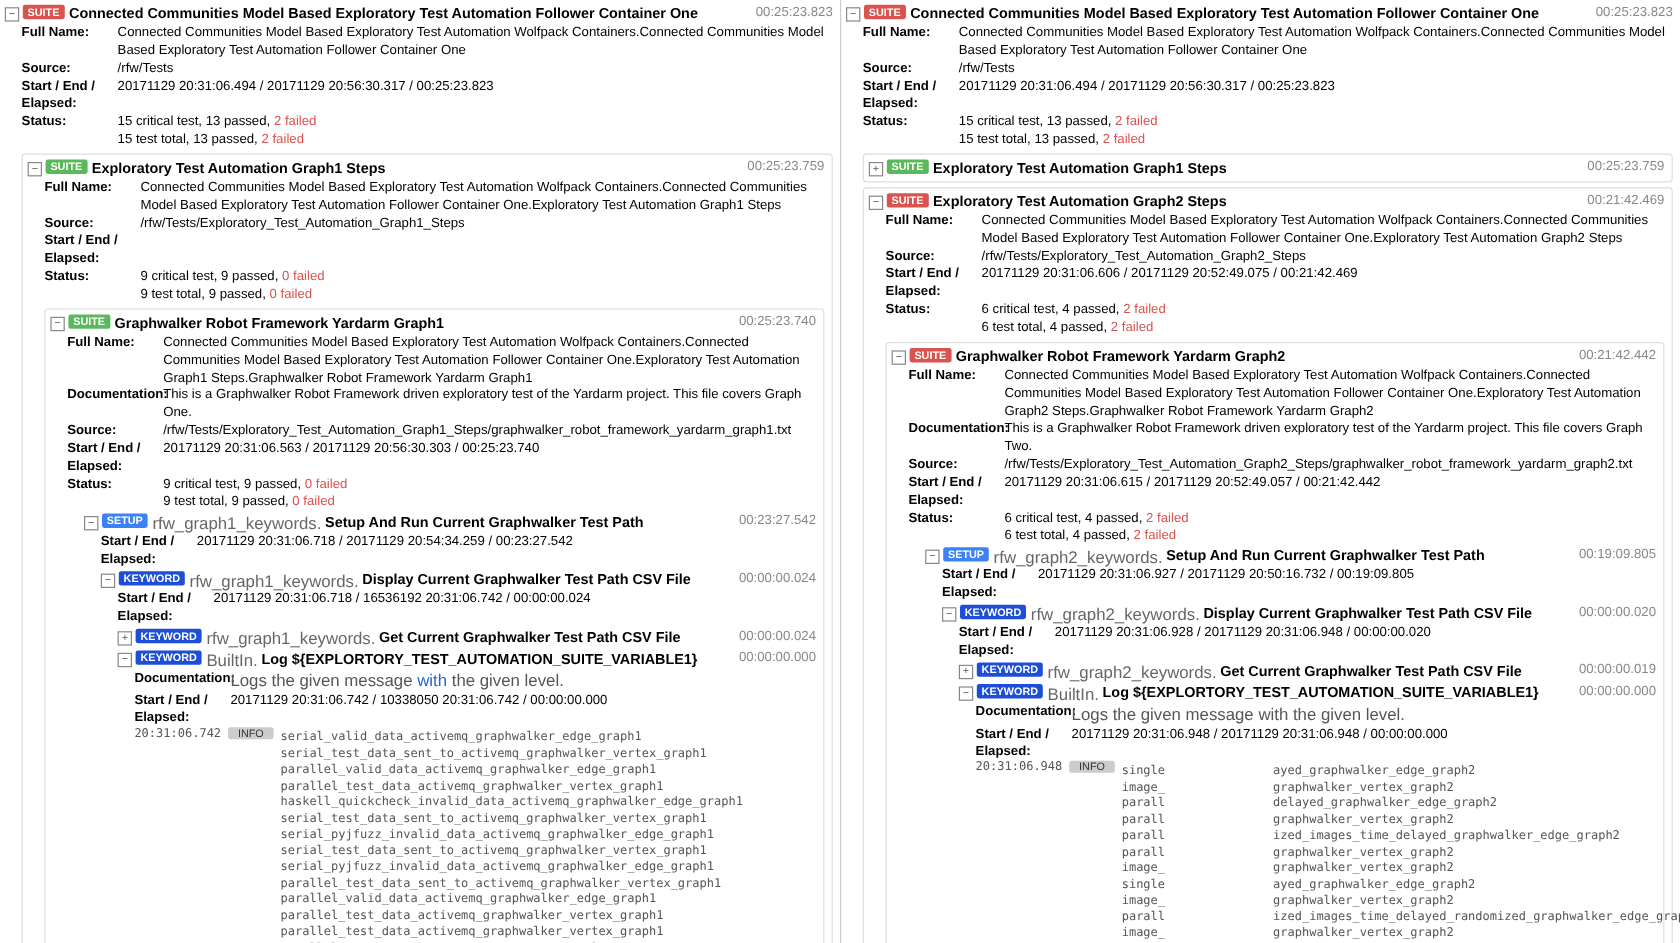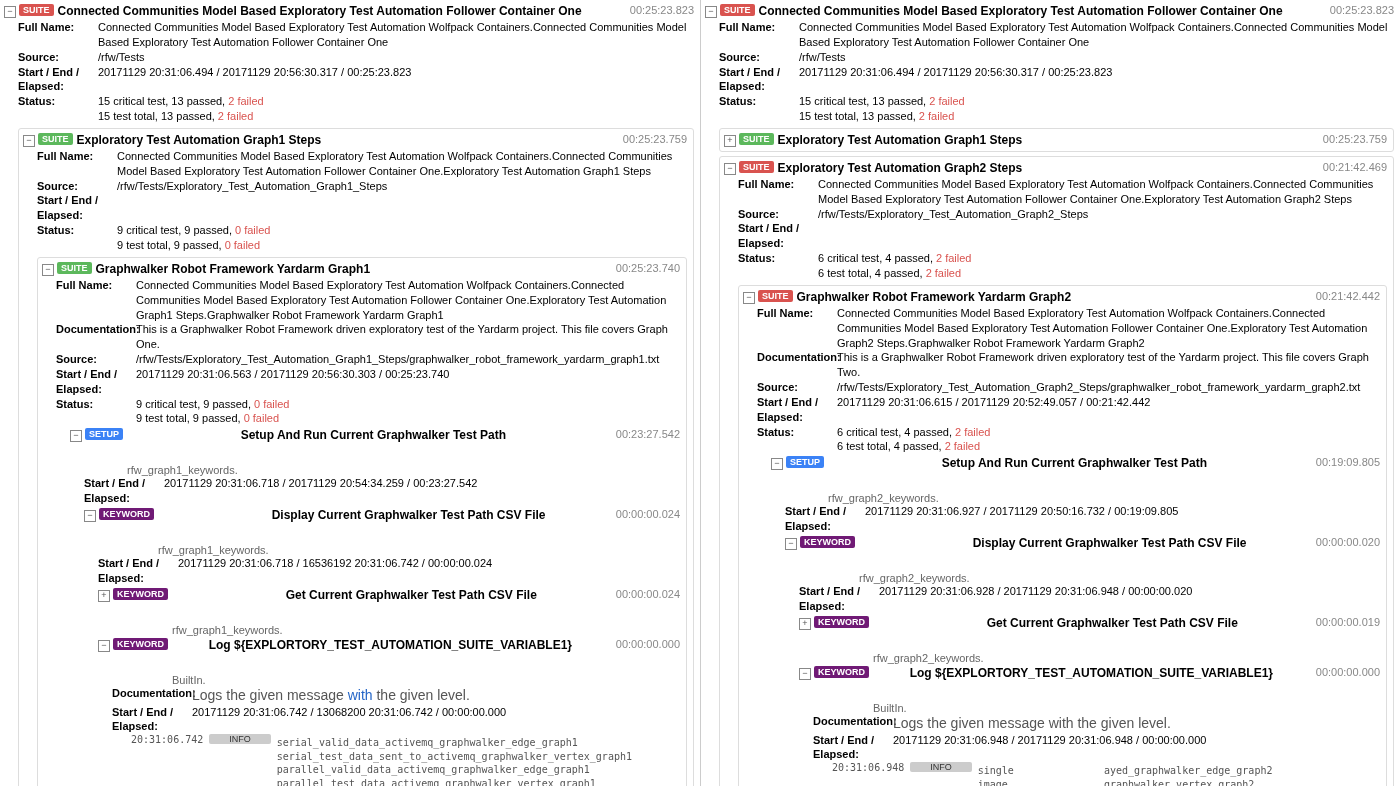--- a/index.html
+++ b/index.html
@@ -51,21 +51,21 @@
     font-size:9px;
     font-weight:bold;
     padding:1px 4px;
     border-radius:2px;
     margin-right:4px;
     vertical-align:middle;
   }
   .b-red    { background:#d9534f; }
   .b-green  { background:#5cb85c; }
   .b-teal   { background:#3b82f6; }
-  .b-tealL  { background:#701a75; }
+  .b-tealL  { background:#1d4ed8; }
   .title-text {
     font-weight:bold;
     font-size:12px;
   }
   .time {
     color:#888;
     font-size:11px;
     margin-left:auto;
     white-space:nowrap;
   }
@@ -111,36 +111,34 @@
     display:flex;
     align-items:flex-start;
     margin-top:2px;
   }
   .timestamp {
     font-family: Menlo, Consolas, monospace;
     font-size:10px;
     margin-right:6px;
     color:#555;
     white-space:nowrap;
-    margin-left:19px;
   }
   .info-pill {
     display:inline-block;
     background:#ccc;
     color:#333;
     font-size:9px;
-    padding:0 20px;
+    padding:0 8px;
     border-radius:2px;
     margin-right:6px;
   }
   .library {
-    font-size:11px;
+    font-size:14px;
     color:#666;
     margin-right:3px;
-    margin-top:36px;
   }
   .doc-text {
     color:#555;
     font-size:14px;
   }
   .with-link { color:#2566c7; }
 </style>
 </head>
 <body>
 
@@ -278,21 +276,21 @@
         <span class="library">BuiltIn.</span>
         <span class="title-text">Log ${EXPLORTORY_TEST_AUTOMATION_SUITE_VARIABLE1}</span>
         <span class="time">00:00:00.000</span>
       </div>
       <div class="meta-row indent-5">
             <span class="meta-label">Documentation:</span>
             <span class="meta-value doc-text"><span>Logs the given message </span><span class="with-link">with</span><span> the given level.</span></span>
           </div>
       <div class="meta-row indent-5">
             <span class="meta-label">Start / End / Elapsed:</span>
-            <span class="meta-value">20171129 20:31:06.742 / 13068200 20:31:06.742 / 00:00:00.000</span>
+            <span class="meta-value">20171129 20:31:06.742 / 10338050 20:31:06.742 / 00:00:00.000</span>
           </div>
       <div class="row indent-5">
         <span class="timestamp">20:31:06.742</span>
         <span class="info-pill">INFO</span>
         <div id="left-log" class="box-lines">serial_valid_data_activemq_graphwalker_edge_graph1
 serial_test_data_sent_to_activemq_graphwalker_vertex_graph1
 parallel_valid_data_activemq_graphwalker_edge_graph1
 parallel_test_data_activemq_graphwalker_vertex_graph1
 haskell_quickcheck_invalid_data_activemq_graphwalker_edge_graph1
 serial_test_data_sent_to_activemq_graphwalker_vertex_graph1
@@ -388,20 +386,21 @@
       <div class="meta-row">
             <span class="meta-label">Full Name:</span>
             <span class="meta-value">Connected Communities Model Based Exploratory Test Automation Wolfpack Containers.Connected Communities Model Based Exploratory Test Automation Follower Container One.Exploratory Test Automation Graph2 Steps</span>
           </div>
       <div class="meta-row">
             <span class="meta-label">Source:</span>
             <span class="meta-value">/rfw/Tests/Exploratory_Test_Automation_Graph2_Steps</span>
           </div>
       <div class="meta-row">
             <span class="meta-label">Start / End / Elapsed:</span>
+            <span class="meta-value">20171129 20:31:06.606 / 20171129 20:52:49.075 / 00:21:42.469</span>
           </div>
       <div class="meta-row">
             <span class="meta-label">Status:</span>
             <span class="meta-value"><span>6 critical test, 4 passed, </span><span class="fail">2 failed</span></span>
           </div>
       <div class="meta-row">
             <span class="meta-label"></span>
             <span class="meta-value"><span>6 test total, 4 passed, </span><span class="fail">2 failed</span></span>
           </div>
     </div>

